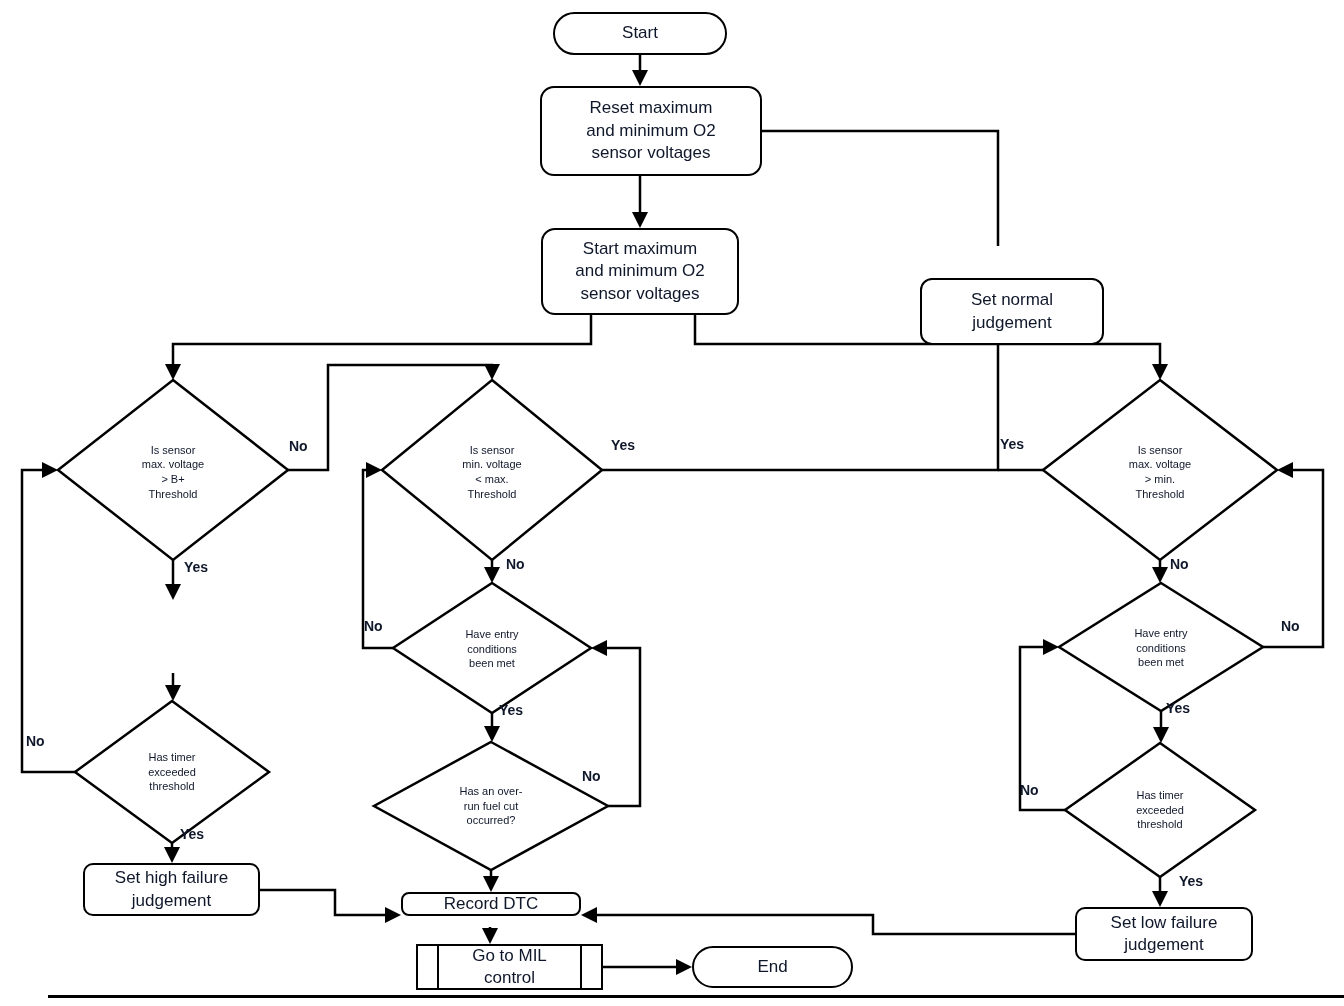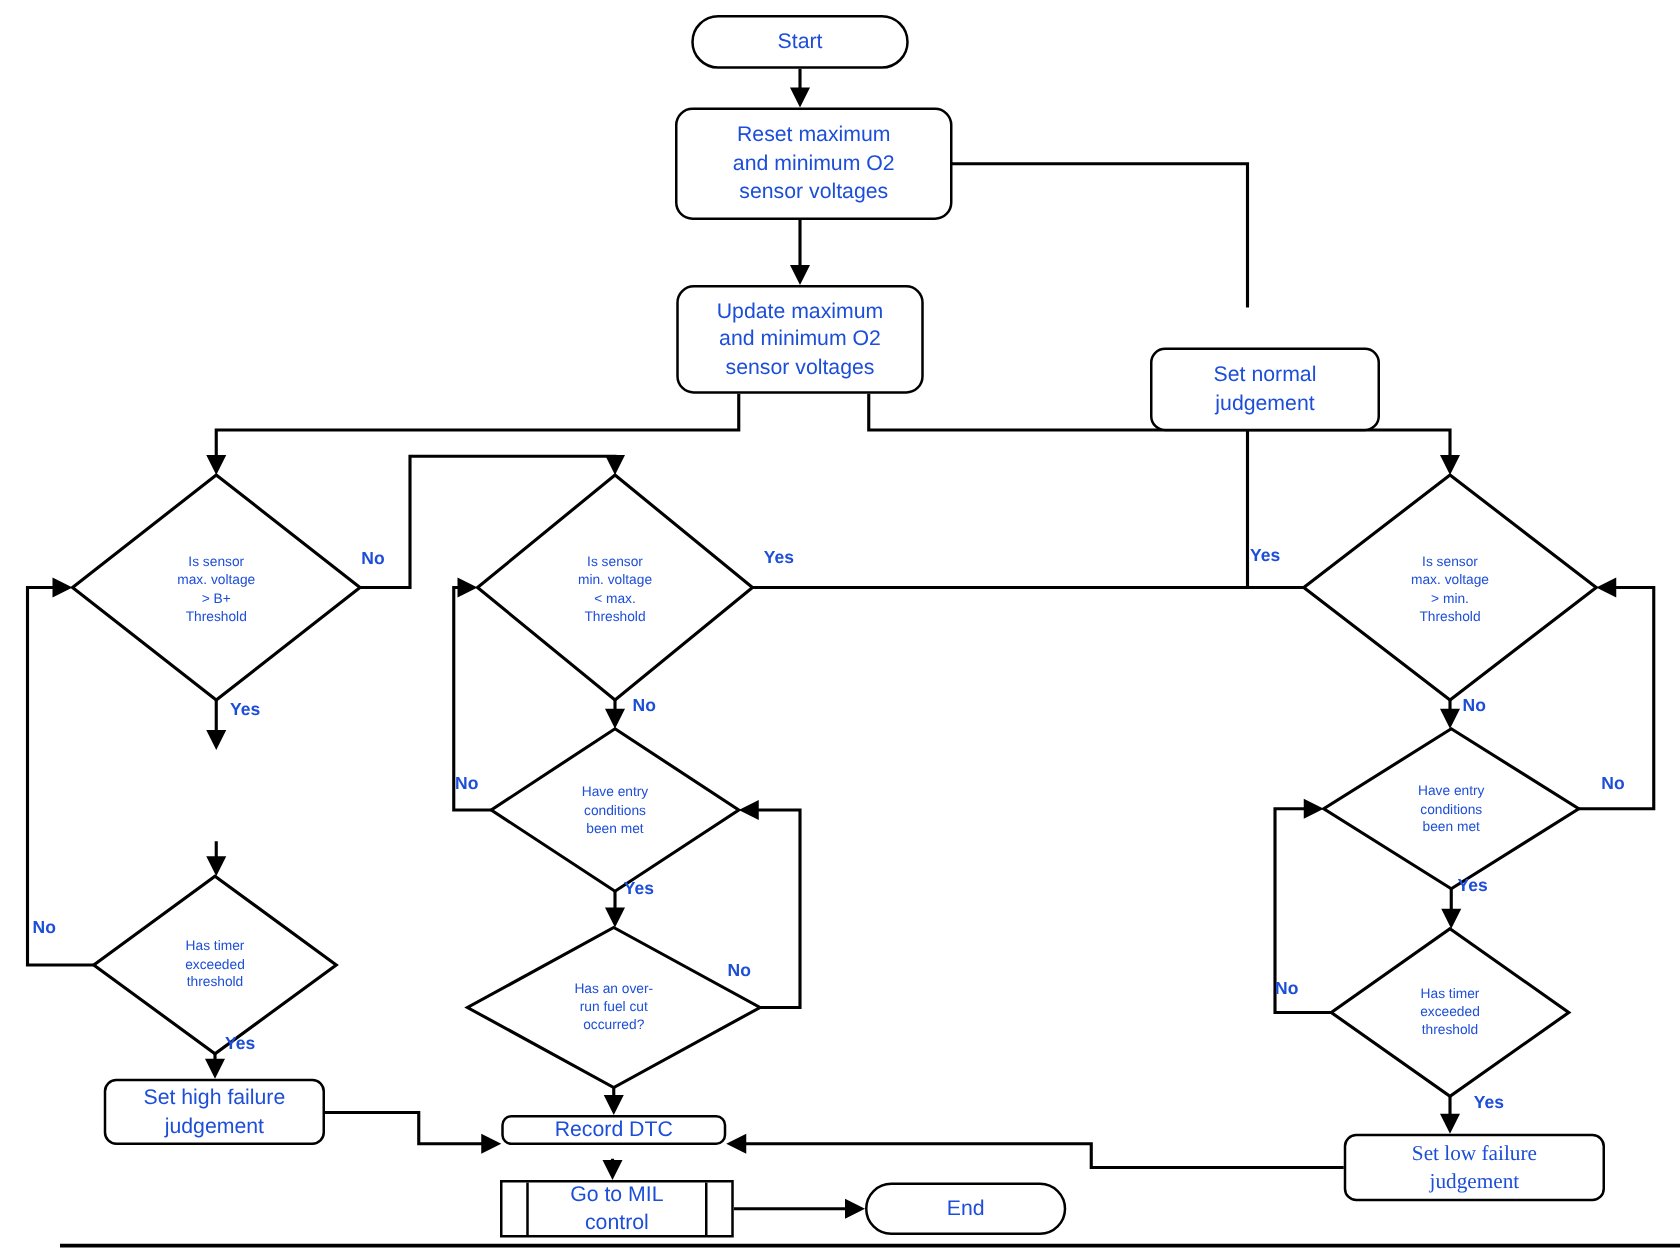--- a/index.html
+++ b/index.html
@@ -1,28 +1,28 @@
 <!DOCTYPE html>
 <html><head>
 <meta charset="utf-8">
 <style>
   html,body{margin:0;padding:0;background:#fff;}
   #stage{
     position:relative;width:1344px;height:1006px;background:#fff;
-    font-family:"Liberation Sans","DejaVu Sans",sans-serif;color:#1d4ed8;overflow:hidden;
+    font-family:"Liberation Sans","DejaVu Sans",sans-serif;color:#0f172a;overflow:hidden;
   }
   #flow-svg{position:absolute;left:0;top:0;}
   .node{
     position:absolute;box-sizing:border-box;background:#fff;border:2.5px solid #000;
     display:flex;align-items:center;justify-content:center;text-align:center;
     font-size:17px;line-height:1.32;white-space:pre-line;
   }
   .terminal{border-radius:22px;}
   .process{border-radius:14px;}
-  .predef{border-radius:0;}
+  .predef{border-radius:0;margin-left:16px;}
   .predef::before,.predef::after{
     content:"";position:absolute;top:0;bottom:0;width:0;border-left:2px solid #000;
   }
   .predef::before{left:19px;}
   .predef::after{right:19px;}
   .dtext{
     position:absolute;display:flex;align-items:center;justify-content:center;text-align:center;
     font-size:11px;line-height:1.32;white-space:pre-line;background:transparent;border:none;
   }
   .edge-label{
@@ -100,32 +100,32 @@
       <polygon points="491,742 608,806 491,870 374,806"></polygon>
       <polygon points="1161,583 1263,647 1161,711 1059,647"></polygon>
       <polygon points="1160,743 1255,810 1160,877 1065,810"></polygon>
     </g>
   </svg>
 
   <div class="node terminal" style="left:553px;top:12px;width:174px;height:43px;">Start</div>
   <div class="node process" style="left:540px;top:86px;width:222px;height:90px;">Reset maximum
 and minimum O2
 sensor voltages</div>
-  <div class="node process" style="left:541px;top:228px;width:198px;height:87px;">Update maximum
+  <div class="node process" style="left:541px;top:228px;width:198px;height:87px;">Start maximum
 and minimum O2
 sensor voltages</div>
   <div class="node process" style="left:920px;top:246px;width:184px;height:67px;border-radius:12px;margin-top:32px;">Set normal
 judgement</div>
   <div class="node process" style="left:83px;top:863px;width:177px;height:53px;border-radius:10px;">Set high failure
 judgement</div>
   <div class="node process" style="left:401px;top:892px;width:180px;height:24px;border-radius:8px;">Record DTC</div>
   <div class="node predef" style="left:400px;top:944px;width:187px;height:46px;border-width:2px;">Go to MIL
 control</div>
   <div class="node terminal" style="left:692px;top:946px;width:161px;height:42px;">End</div>
-  <div class="node process" style="left:1075px;top:907px;width:209px;height:54px;border-radius:10px;font-family:Liberation Serif, serif;">Set low failure
+  <div class="node process" style="left:1075px;top:907px;width:178px;height:54px;border-radius:10px;">Set low failure
 judgement</div>
 
   <div class="dtext" style="left:73px;top:402px;width:200px;height:140px;">Is sensor
 max. voltage
 &gt; B+
 Threshold</div>
   <div class="dtext" style="left:392px;top:402px;width:200px;height:140px;">Is sensor
 min. voltage
 &lt; max.
 Threshold</div>

